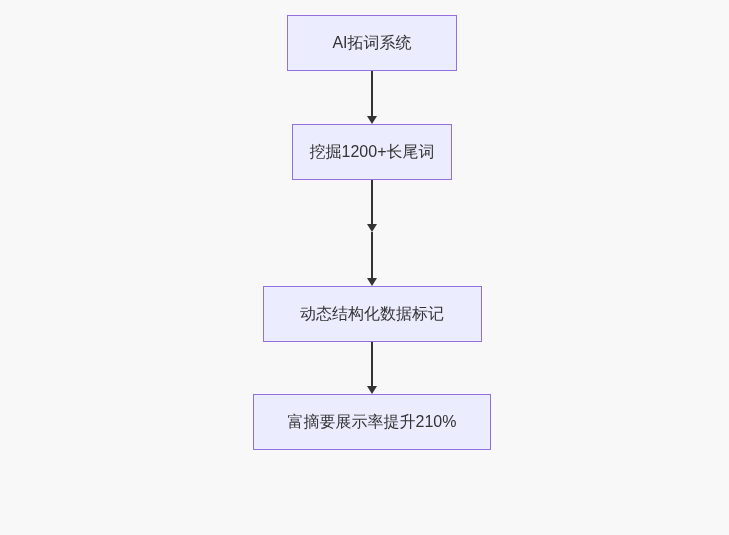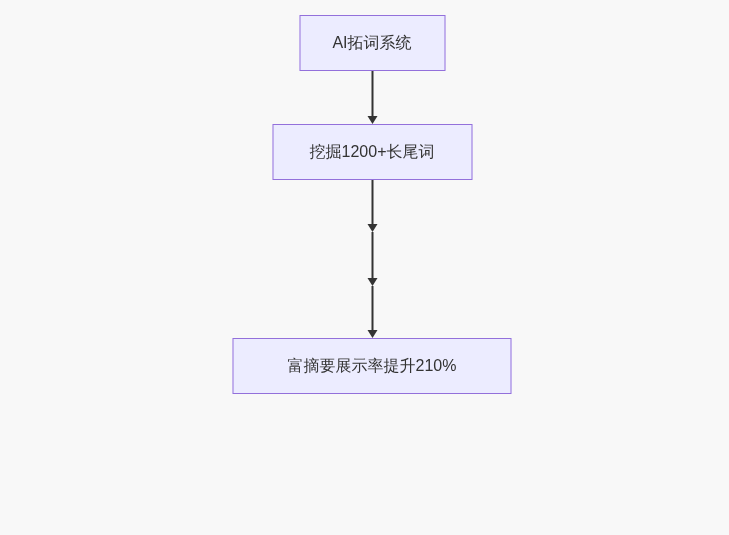--- a/index.html
+++ b/index.html
@@ -63,48 +63,51 @@
     border-right: 5px solid transparent;
     border-top: 8px solid var(--arrow);
   }
 </style>
 </head>
 <body>
 
 <div class="canvas">
   <div class="flow">
 
-    <div class="node" style="width:146px">
+    <div class="node" style="width:170px">
       <span>AI拓词系统</span>
     </div>
 
     <div class="arrow">
       <div class="line"></div>
       <div class="head"></div>
     </div>
 
-    <div class="node" style="width:200px">
+    <div class="node" style="width:160px">
       <span>挖掘1200+长尾词</span>
     </div>
 
     <div class="arrow" style="height:52px">
       <div class="line"></div>
       <div class="head"></div>
     </div>
 
 
     <div class="arrow" style="height:54px">
       <div class="line"></div>
       <div class="head"></div>
     </div>
 
+    <div class="node" style="width:219px">
+      <span>动态结构化数据标记</span>
+    </div>
 
     <div class="arrow" style="height:52px">
       <div class="line"></div>
       <div class="head"></div>
     </div>
 
-    <div class="node" style="width:279px">
+    <div class="node" style="width:238px">
       <span>富摘要展示率提升210%</span>
     </div>
 
   </div>
 </div>
 
 </body></html>

